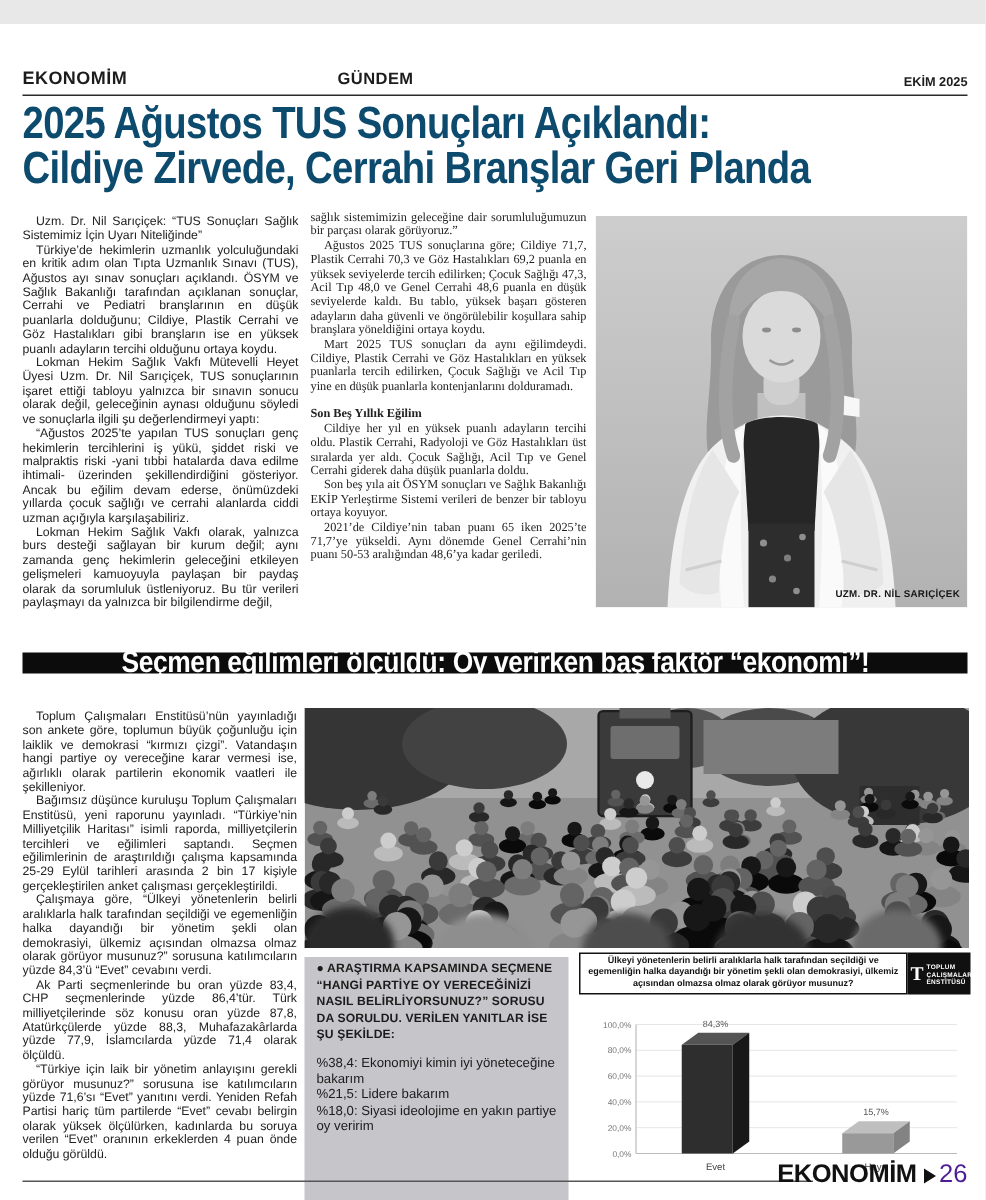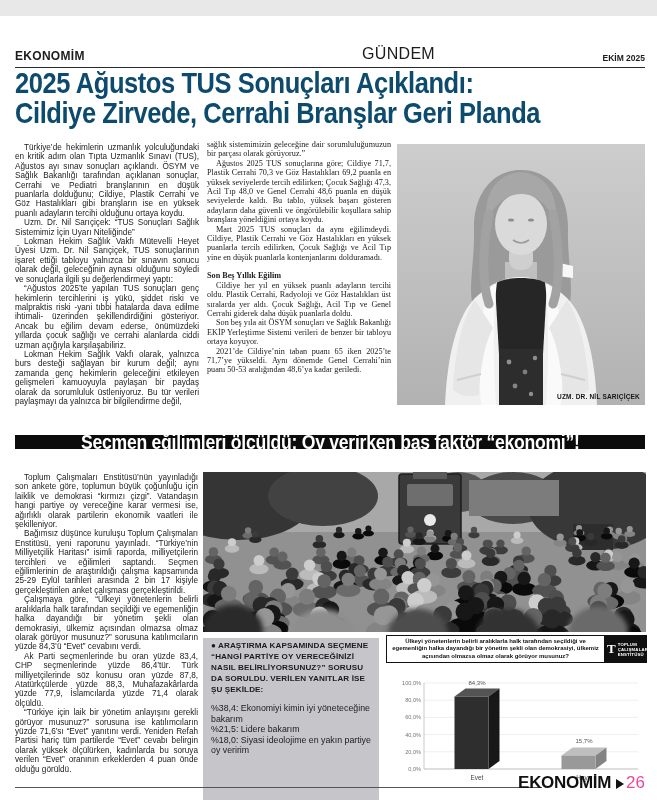--- a/index.html
+++ b/index.html
@@ -2,21 +2,21 @@
 <html lang="tr"><head>
 <meta charset="utf-8">
 <style>
   html,body{margin:0;padding:0;background:#e8e8e8;}
   .page{position:relative;width:657px;height:800px;background:#ffffff;overflow:hidden;
         font-family:"Liberation Sans",sans-serif;color:#1c1c1c;margin:16px auto;}
   
   .masthead{position:absolute;left:15px;top:29px;width:630px;display:flex;align-items:flex-end;
             border-bottom:1.5px solid #2a2a2a;padding-bottom:4px;}
   .mast-left{font-size:12px;font-weight:bold;letter-spacing:.3px;flex:1;}
-  .mast-center{font-size:16px;font-weight:400;letter-spacing:.3px;flex:1;text-align:right;}
+  .mast-center{font-size:11px;font-weight:700;letter-spacing:.3px;flex:1;text-align:left;}
   .mast-right{font-size:8.5px;font-weight:bold;flex:1;text-align:right;}
   
   .headline{position:absolute;left:15px;top:52px;width:642px;color:#0c4a6e;}
   .headline .hl{display:inline-block;transform:scaleX(.85);transform-origin:left center;
                 font-weight:bold;font-size:30px;line-height:30px;letter-spacing:-.5px;white-space:nowrap;}
   
   .col{position:absolute;font-size:8.2px;line-height:9.4px;text-align:justify;color:#222;}
   .col p{margin:0;text-indent:9px;}
   .col p.noindent{text-indent:0;}
   .col p.bold{font-weight:bold;text-indent:0;}
@@ -50,41 +50,41 @@
               display:flex;align-items:center;gap:2px;padding:2px 2px;}
   .logo-t{color:#fff;font-family:"Liberation Serif",serif;font-weight:bold;font-size:13px;line-height:12px;}
   .logo-text{color:#fff;font-size:4.3px;line-height:5px;font-weight:bold;letter-spacing:.2px;}
   .plot{margin-top:2px;}
   
   .footer-line{position:absolute;left:15px;top:771px;width:527px;border-top:1.2px solid #555;}
   .footer{position:absolute;right:12px;top:757px;display:flex;align-items:center;}
   .footer .fb{font-size:17px;font-weight:bold;letter-spacing:-.3px;color:#111;}
   .arrow-tri{width:0;height:0;border-top:5px solid transparent;border-bottom:5px solid transparent;
              border-left:8px solid #111;margin:1px 2px 0 5px;}
-  .footer .fp{font-size:17px;color:#ec4899;letter-spacing:0;}
+  .footer .fp{font-size:17px;color:#4c1d95;letter-spacing:0;}
 </style>
 </head>
 <body>
 
 <div class="page">
 
   <div class="masthead">
     <div class="mast-left">EKONOMİM</div>
     <div class="mast-center">GÜNDEM</div>
     <div class="mast-right">EKİM 2025</div>
   </div>
 
   <div class="headline">
     <div><span class="hl">2025 Ağustos TUS Sonuçları Açıklandı:</span></div>
     <div><span class="hl">Cildiye Zirvede, Cerrahi Branşlar Geri Planda</span></div>
   </div>
 
   <div class="col a1c1">
+    <p>Uzm. Dr. Nil Sarıçiçek: “TUS Sonuçları Sağlık Sistemimiz İçin Uyarı Niteliğinde”</p>
     <p>Türkiye’de hekimlerin uzmanlık yolculuğundaki en kritik adım olan Tıpta Uzmanlık Sınavı (TUS), Ağustos ayı sınav sonuçları açıklandı. ÖSYM ve Sağlık Bakanlığı tarafından açıklanan sonuçlar, Cerrahi ve Pediatri branşlarının en düşük puanlarla dolduğunu; Cildiye, Plastik Cerrahi ve Göz Hastalıkları gibi branşların ise en yüksek puanlı adayların tercihi olduğunu ortaya koydu.</p>
-    <p>Uzm. Dr. Nil Sarıçiçek: “TUS Sonuçları Sağlık Sistemimiz İçin Uyarı Niteliğinde”</p>
     <p>Lokman Hekim Sağlık Vakfı Mütevelli Heyet Üyesi Uzm. Dr. Nil Sarıçiçek, TUS sonuçlarının işaret ettiği tabloyu yalnızca bir sınavın sonucu olarak değil, geleceğinin aynası olduğunu söyledi ve sonuçlarla ilgili şu değerlendirmeyi yaptı:</p>
     <p>“Ağustos 2025’te yapılan TUS sonuçları genç hekimlerin tercihlerini iş yükü, şiddet riski ve malpraktis riski -yani tıbbi hatalarda dava edilme ihtimali- üzerinden şekillendirdiğini gösteriyor. Ancak bu eğilim devam ederse, önümüzdeki yıllarda çocuk sağlığı ve cerrahi alanlarda ciddi uzman açığıyla karşılaşabiliriz.</p>
     <p>Lokman Hekim Sağlık Vakfı olarak, yalnızca burs desteği sağlayan bir kurum değil; aynı zamanda genç hekimlerin geleceğini etkileyen gelişmeleri kamuoyuyla paylaşan bir paydaş olarak da sorumluluk üstleniyoruz. Bu tür verileri paylaşmayı da yalnızca bir bilgilendirme değil,</p>
   </div>
 
   <div class="col a1c2">
     <p class="noindent">sağlık sistemimizin geleceğine dair sorumluluğumuzun bir parçası olarak görüyoruz.”</p>
     <p>Ağustos 2025 TUS sonuçlarına göre; Cildiye 71,7, Plastik Cerrahi 70,3 ve Göz Hastalıkları 69,2 puanla en yüksek seviyelerde tercih edilirken; Çocuk Sağlığı 47,3, Acil Tıp 48,0 ve Genel Cerrahi 48,6 puanla en düşük seviyelerde kaldı. Bu tablo, yüksek başarı gösteren adayların daha güvenli ve öngörülebilir koşullara sahip branşlara yöneldiğini ortaya koydu.</p>
     <p>Mart 2025 TUS sonuçları da aynı eğilimdeydi. Cildiye, Plastik Cerrahi ve Göz Hastalıkları en yüksek puanlarla tercih edilirken, Çocuk Sağlığı ve Acil Tıp yine en düşük puanlarla kontenjanlarını dolduramadı.</p>
     <p class="bold" style="margin-top:9px">Son Beş Yıllık Eğilim</p>

